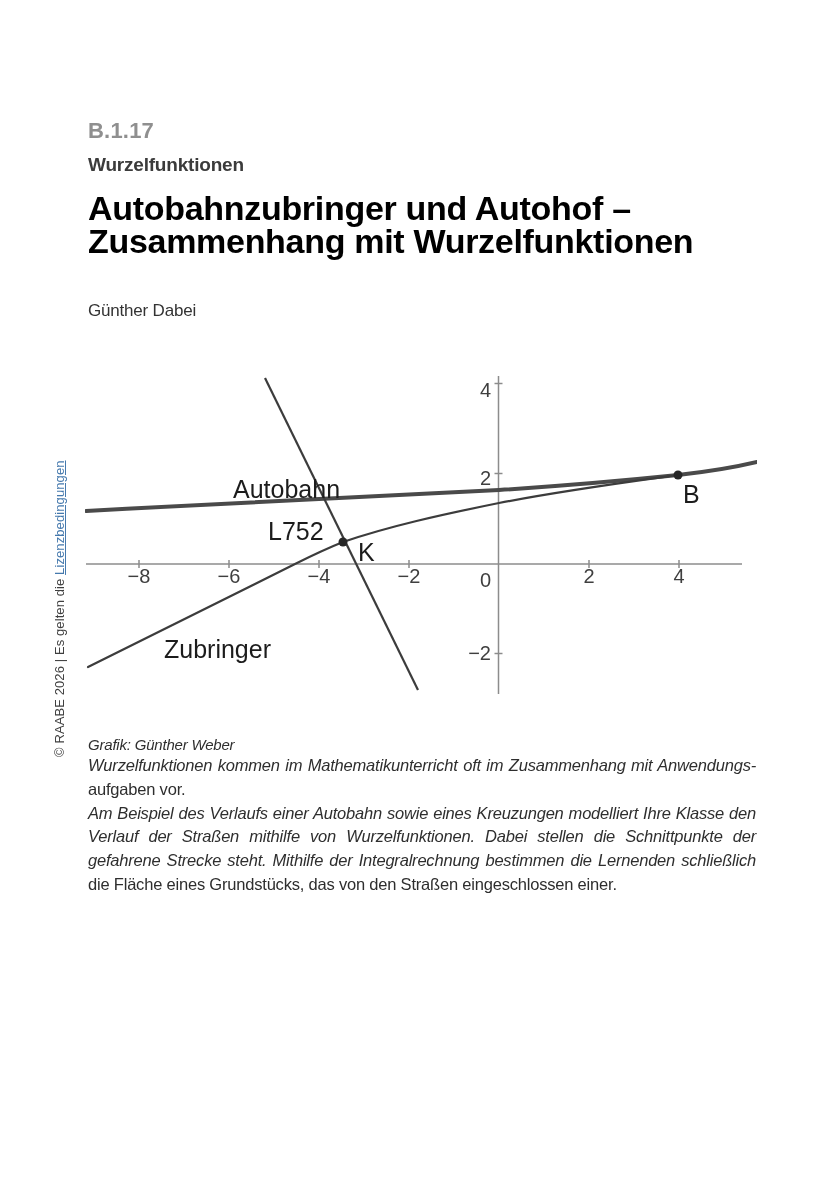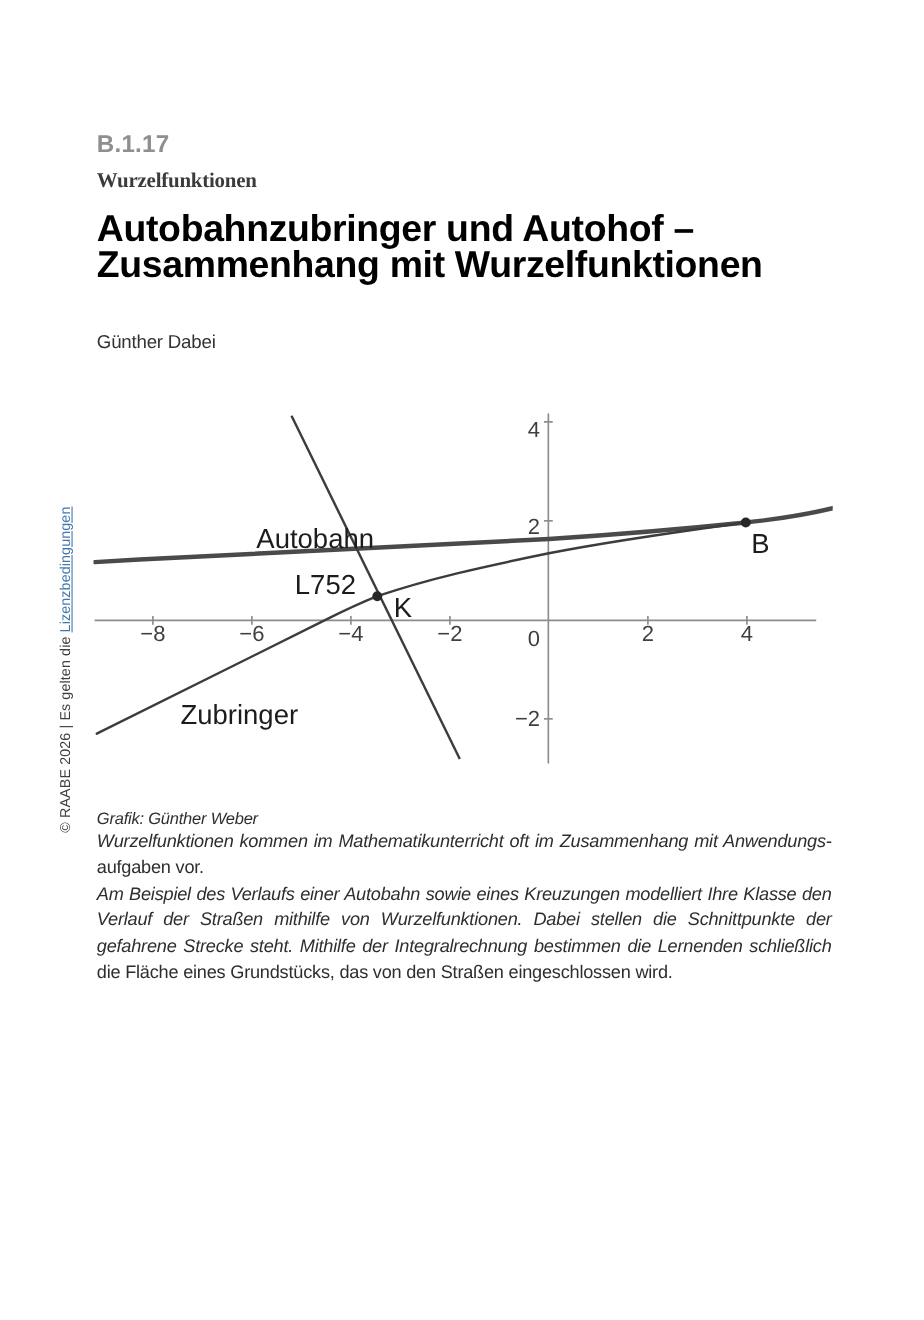--- a/index.html
+++ b/index.html
@@ -13,21 +13,20 @@
   }
   .page-code {
     position:absolute; left:88px; top:118px;
     font-size:22px; font-weight:bold; color:#8f8f8f;
     letter-spacing:0.2px;
   }
   .category {
     position:absolute; left:88px; top:154px;
     font-size:19px; font-weight:bold; color:#3b3b3b;
     letter-spacing:-0.2px;
-    font-family:Liberation Serif, serif;
   }
   .title {
     position:absolute; left:88px; top:192px;
     font-size:34px; font-weight:bold; color:#000000;
     line-height:33px; letter-spacing:-0.3px;
   }
   .author {
     position:absolute; left:88px; top:301px;
     font-size:17px; color:#333333; letter-spacing:-0.2px;
   }
@@ -133,20 +132,20 @@
   </div>
 
   <div class="figure-caption">Grafik: Günther Weber</div>
 
   <div class="body-text">
     <div class="line just">Wurzelfunktionen kommen im Mathematikunterricht oft im Zusammenhang mit Anwendungs-</div>
     <div class="line">aufgaben vor.</div>
     <div class="line just">Am Beispiel des Verlaufs einer Autobahn sowie eines Kreuzungen modelliert Ihre Klasse den</div>
     <div class="line just">Verlauf der Straßen mithilfe von Wurzelfunktionen. Dabei stellen die Schnittpunkte der</div>
     <div class="line just">gefahrene Strecke steht. Mithilfe der Integralrechnung bestimmen die Lernenden schließlich</div>
-    <div class="line">die Fläche eines Grundstücks, das von den Straßen eingeschlossen wird.</div>
+    <div class="line">die Fläche eines Grundstücks, das von den Straßen eingeschlossen einer.</div>
   </div>
 
   <div class="sidebar-copyright">
     <span>© RAABE 2026 | Es gelten die </span><a class="license-link">Lizenzbedingungen</a>
   </div>
 
 </div>
 
 </body></html>

